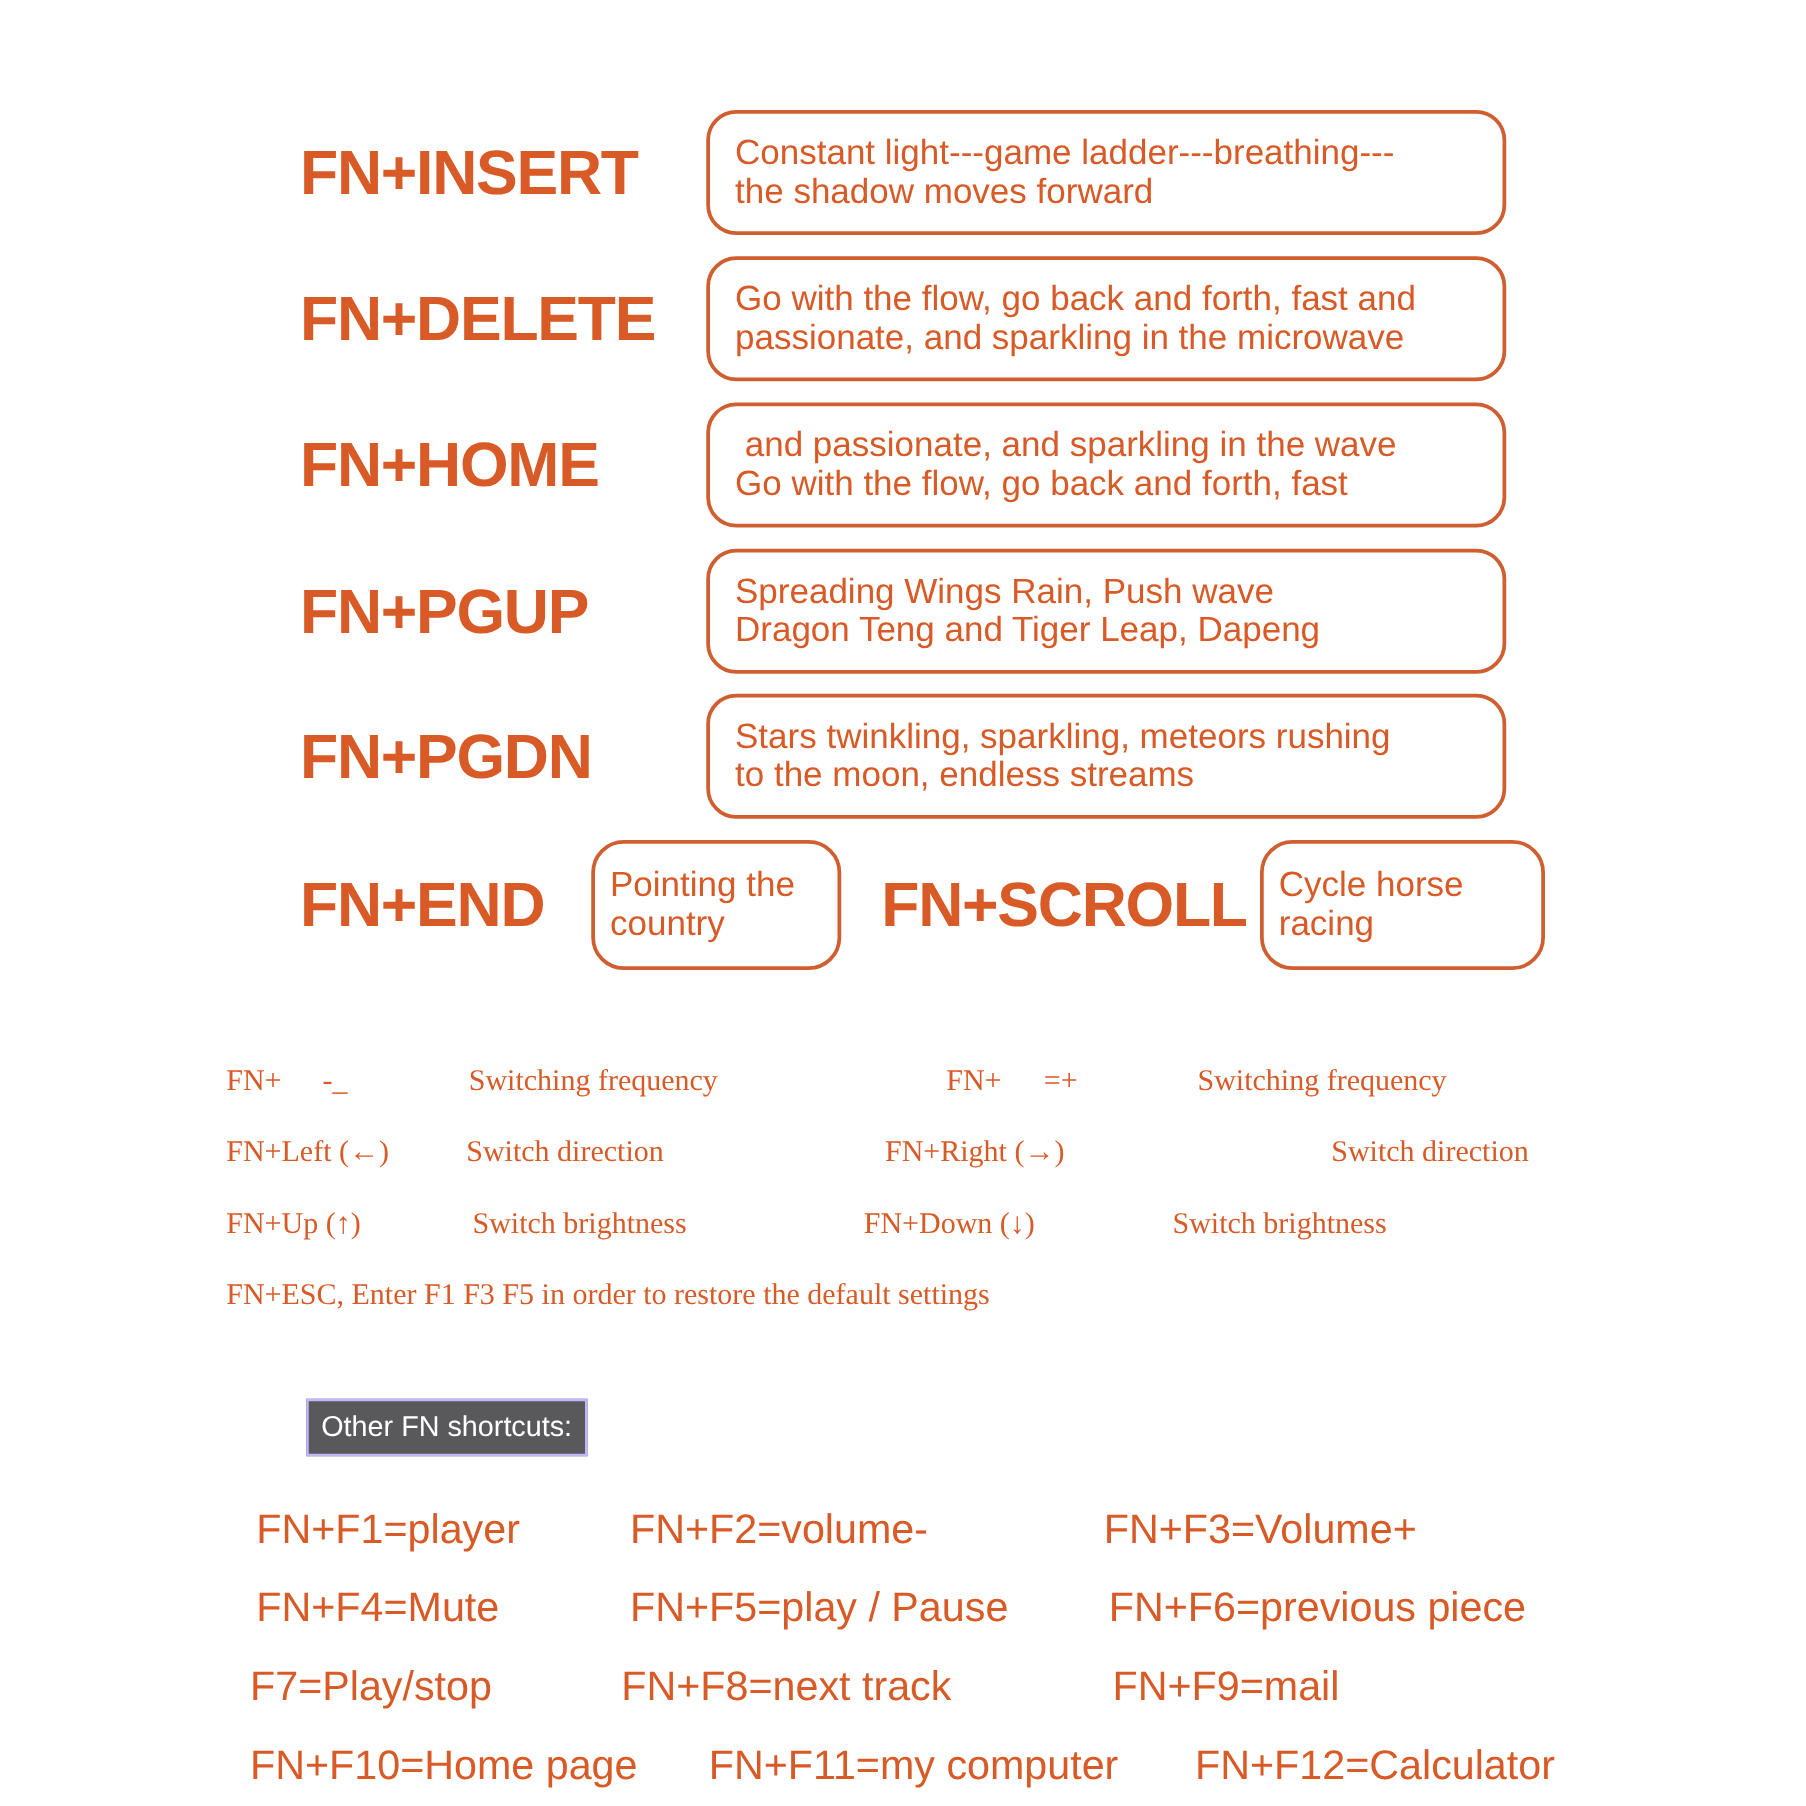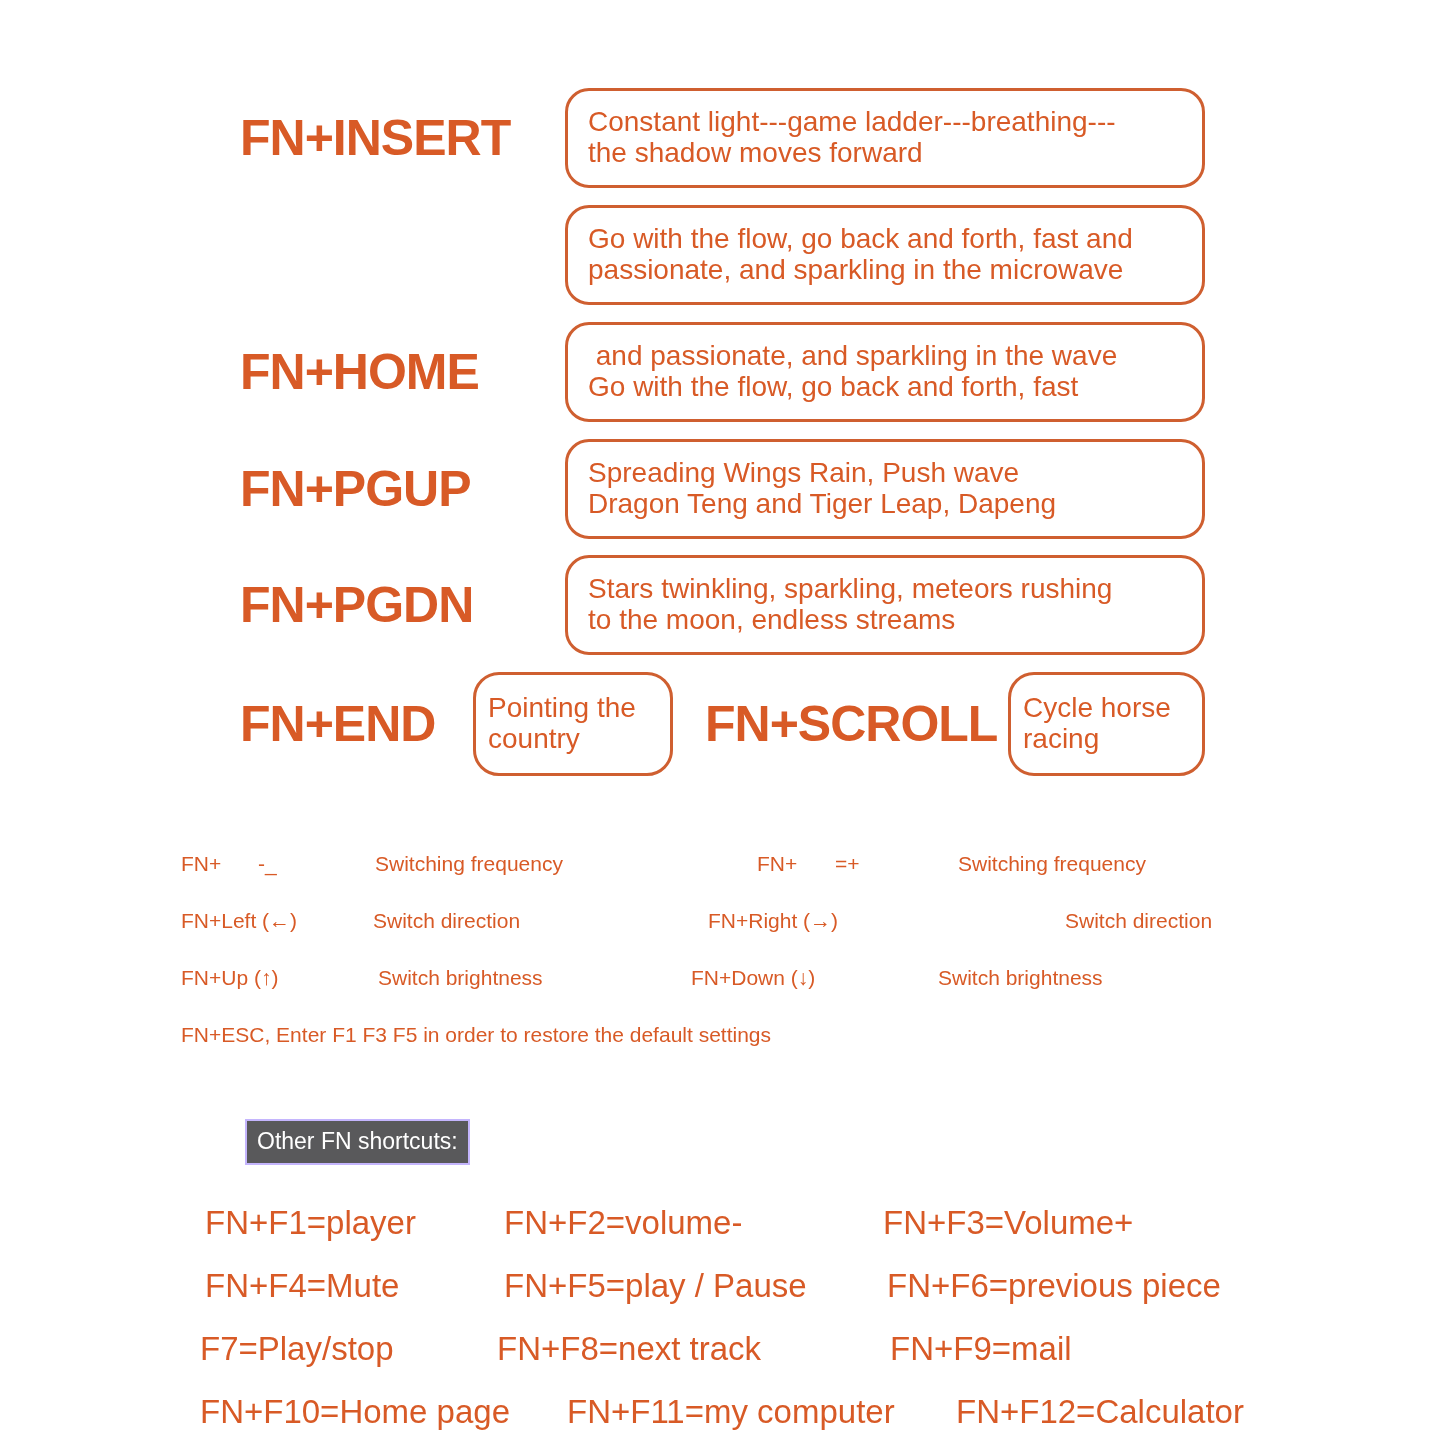--- a/index.html
+++ b/index.html
@@ -49,22 +49,23 @@
     display:flex;flex-direction:column;justify-content:center;
     padding:0 12px;
     color:var(--accent);
     font-size:28px;
     line-height:1.4;
     white-space:nowrap;
   }
   .mid-item{
     position:absolute;
     color:var(--accent);
-    font-size:21px;
+    font-size:24px;
     white-space:nowrap;
+    font-family:Liberation Serif, serif;
   }
   .badge{
     position:absolute;
     left:245px;top:1119px;
     background:var(--badge-bg);
     color:var(--badge-text);
     font-size:23px;
     padding:7px 10px 8px 10px;
     border:2px solid #c4b5fd;
     white-space:nowrap;
@@ -80,20 +81,21 @@
 <body>
 
 <div class="canvas">
 
   <div class="key-label" style="top:88px">FN+INSERT</div>
   <div class="desc-box" style="top:88px">
     <div class="desc-line">Constant light---game ladder---breathing---</div>
     <div class="desc-line">the shadow moves forward</div>
   </div>
 
+  <div class="key-label" style="top:205px">FN+DELETE</div>
   <div class="desc-box" style="top:205px">
     <div class="desc-line">Go with the flow, go back and forth, fast and</div>
     <div class="desc-line">passionate, and sparkling in the microwave</div>
   </div>
 
   <div class="key-label" style="top:322px">FN+HOME</div>
   <div class="desc-box" style="top:322px">
     <div class="desc-line">&nbsp;and passionate, and sparkling in the wave</div>
     <div class="desc-line">Go with the flow, go back and forth, fast</div>
   </div>
@@ -109,21 +111,21 @@
     <div class="desc-line">Stars twinkling, sparkling, meteors rushing</div>
     <div class="desc-line">to the moon, endless streams</div>
   </div>
 
   <div class="key-label" style="top:672px;height:104px">FN+END</div>
   <div class="small-box" style="left:473px;width:200px">
     <div class="desc-line">Pointing the</div>
     <div class="desc-line">country</div>
   </div>
   <div class="key-label" style="left:705px;top:672px;height:104px">FN+SCROLL</div>
-  <div class="small-box" style="left:1008px;width:197px">
+  <div class="small-box" style="left:1008px;width:228px">
     <div class="desc-line">Cycle horse</div>
     <div class="desc-line">racing</div>
   </div>
 
   <div class="mid-item" style="left:181px;top:852px">FN+</div>
   <div class="mid-item" style="left:258px;top:852px">-_</div>
   <div class="mid-item" style="left:375px;top:852px">Switching frequency</div>
   <div class="mid-item" style="left:757px;top:852px">FN+</div>
   <div class="mid-item" style="left:835px;top:852px">=+</div>
   <div class="mid-item" style="left:958px;top:852px">Switching frequency</div>

